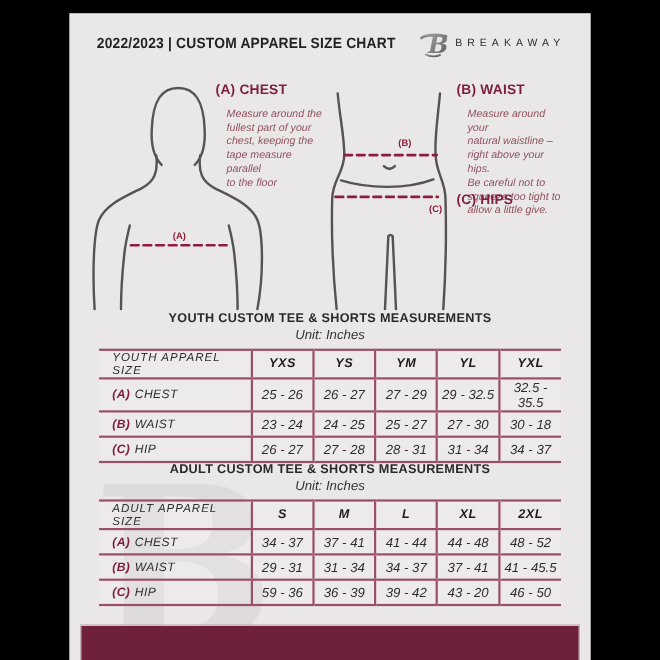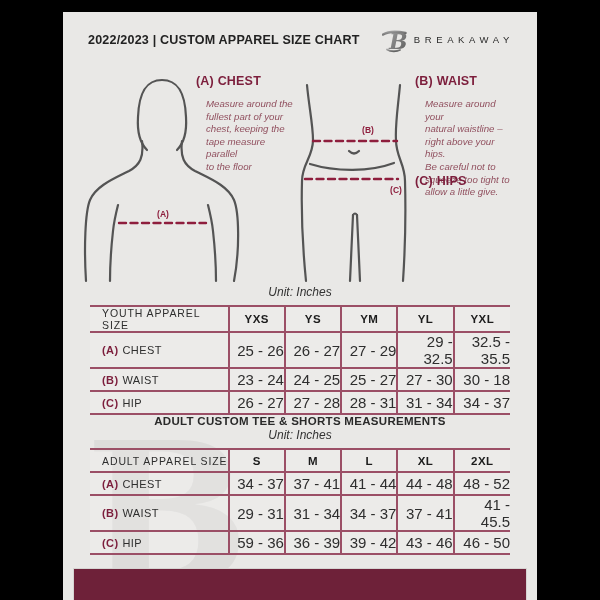--- a/index.html
+++ b/index.html
@@ -41,27 +41,27 @@
   .note-waist { left:352px; top:10px; width:112px; }
   .note-hips  { left:352px; top:110px; width:114px; }
   
   .content { position:absolute; left:27px; top:272px; width:420px; z-index:2; }
   .tbl-title { margin:0; text-align:center; font-size:11.5px; font-weight:bold; color:#2a2a2a; letter-spacing:.3px; }
   .tbl-unit { margin:1px 0 6px; text-align:center; font-size:12px; font-style:italic; color:#333; }
   table.size-table { width:100%; border-collapse:collapse; table-layout:fixed; }
   .size-table th, .size-table td {
     border-top:2px solid var(--table-border,#9b4f66);
     border-bottom:2px solid var(--table-border,#9b4f66);
-    height:21px; padding:0; text-align:center; background:rgba(255,255,255,.15);
+    height:21px; padding:0; text-align:center; background:rgba(255,255,255,.15);font-style:italic;
   }
   .size-table th + th, .size-table td + td { border-left:2px solid var(--table-border,#9b4f66); }
   .size-table .lbl { text-align:left; padding-left:12px; }
   .size-table thead th { font-size:11.5px; font-weight:bold; color:#1c1c1c; letter-spacing:.5px; }
   .size-table thead th.lbl { font-weight:normal; font-size:10.5px; letter-spacing:.9px; color:#2e2e2e; }
-  .size-table td { font-size:15px; color:#2e2e2e;text-align:right; }
+  .size-table td { font-size:12px; color:#2e2e2e; }
   .size-table td.lbl { font-size:11px; letter-spacing:.4px; }
   .size-table td .key { color:var(--maroon,#7c1e3c); font-weight:bold; margin-right:4px; }
   .adult-block { }
   
   .watermark {
     position:absolute; left:22px; top:404px; z-index:1;
     font-family:"DejaVu Serif",serif; font-weight:bold; font-size:195px; line-height:1;
     color:rgba(0,0,0,.05); user-select:none;
   }
   .footer-bar {
@@ -137,20 +137,21 @@
     </div>
     <div class="note note-hips">
       <h3>(C) HIPS</h3>
     </div>
   </div>
 
   <div class="watermark">B</div>
 
   <div class="content">
 
+    <h2 class="tbl-title">YOUTH CUSTOM TEE &amp; SHORTS MEASUREMENTS</h2>
     <div class="tbl-unit">Unit: Inches</div>
     <table class="size-table">
       <colgroup>
           <col style="width:33%">
           <col style="width:13.4%">
           <col style="width:13.4%">
           <col style="width:13.4%">
           <col style="width:13.4%">
           <col style="width:13.4%">
         </colgroup>
@@ -229,21 +230,21 @@
             <td>31 - 34</td>
             <td>34 - 37</td>
             <td>37 - 41</td>
             <td>41 - 45.5</td>
           </tr>
           <tr>
             <td class="lbl"><span class="key">(C)</span><span>HIP</span></td>
             <td>59 - 36</td>
             <td>36 - 39</td>
             <td>39 - 42</td>
-            <td>43 - 46</td>
+            <td>43 - 20</td>
             <td>46 - 50</td>
           </tr>
         </tbody>
       </table>
     </div>
   </div>
 
   <div class="footer-bar"></div>
 </div>
 

